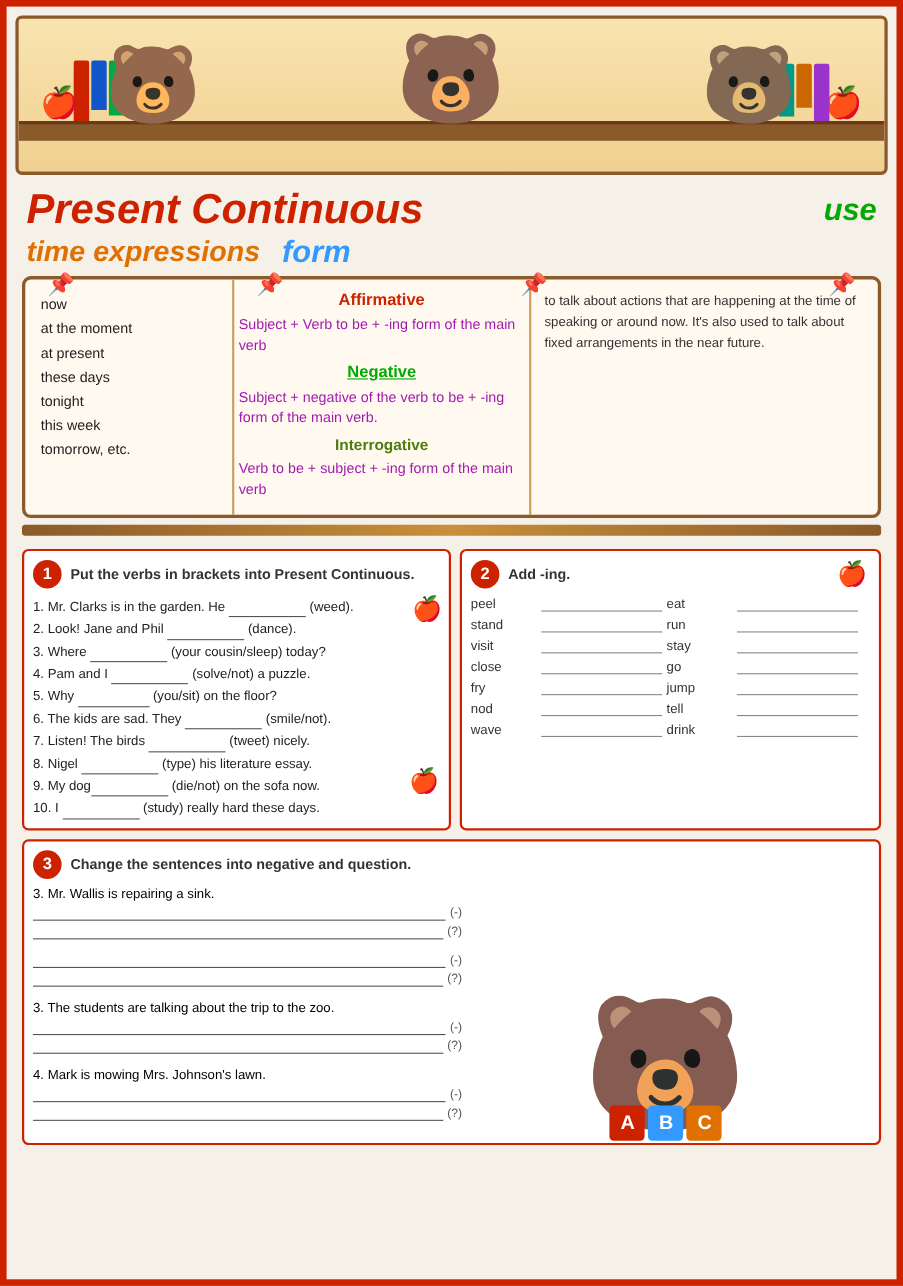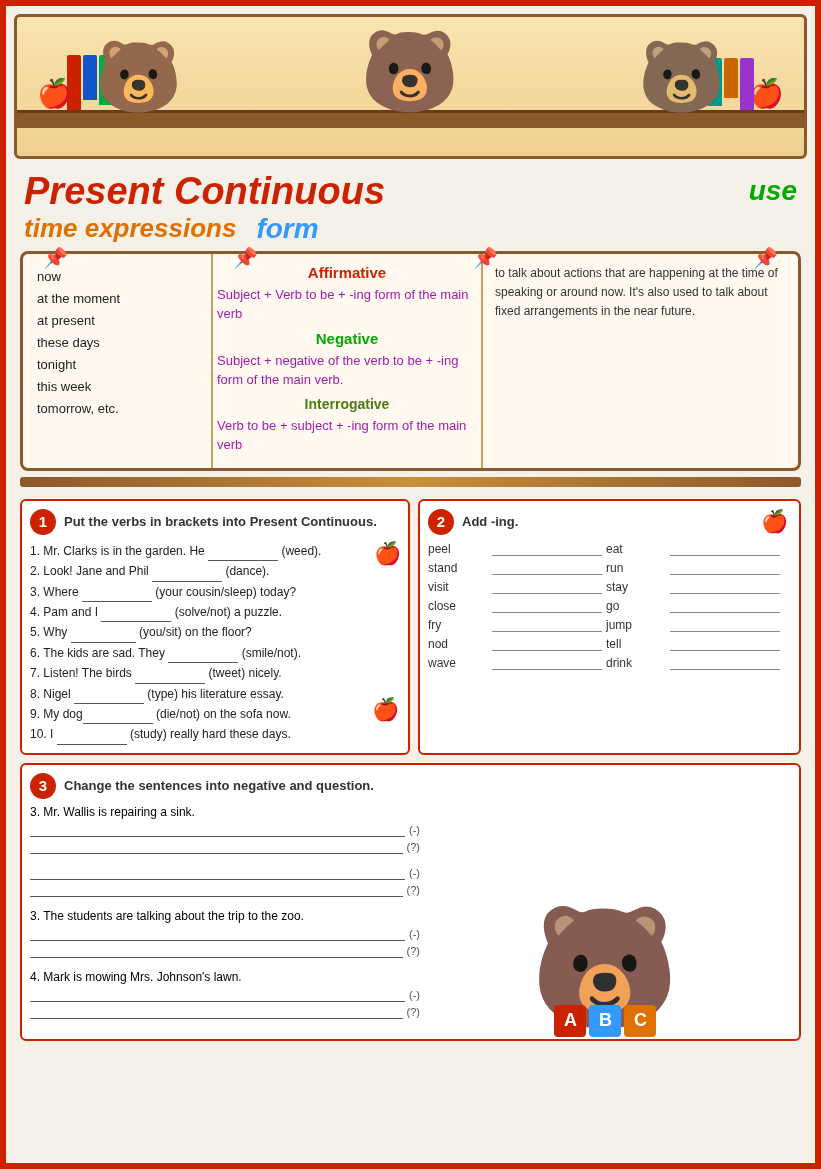--- a/index.html
+++ b/index.html
@@ -153,20 +153,21 @@
       font-size: 15px;
       text-align: center;
       margin-bottom: 4px;
     }
     .negative-title {
       color: #00aa00;
       font-weight: bold;
       font-size: 15px;
       text-align: center;
       margin: 6px 0 4px;
+      text-decoration: underline;
     }
     .interrogative-title {
       color: #4d7c0f;
       font-weight: bold;
       font-size: 14px;
       text-align: center;
       margin: 6px 0 4px;
     }
     .form-text {
       font-size: 13px;

